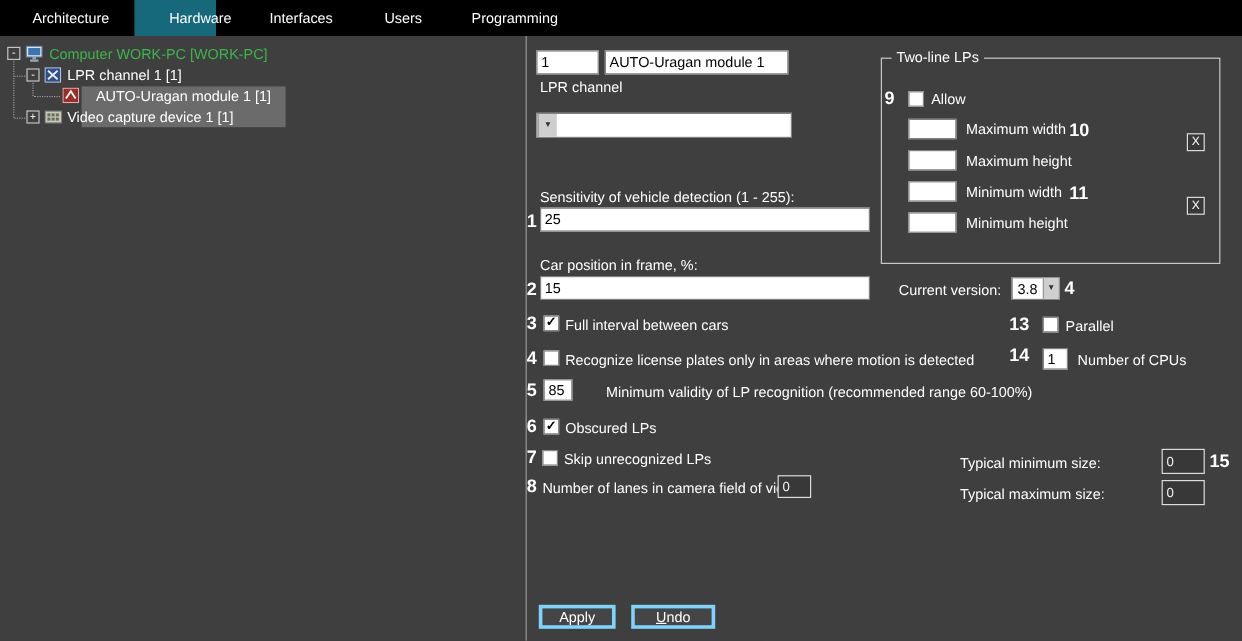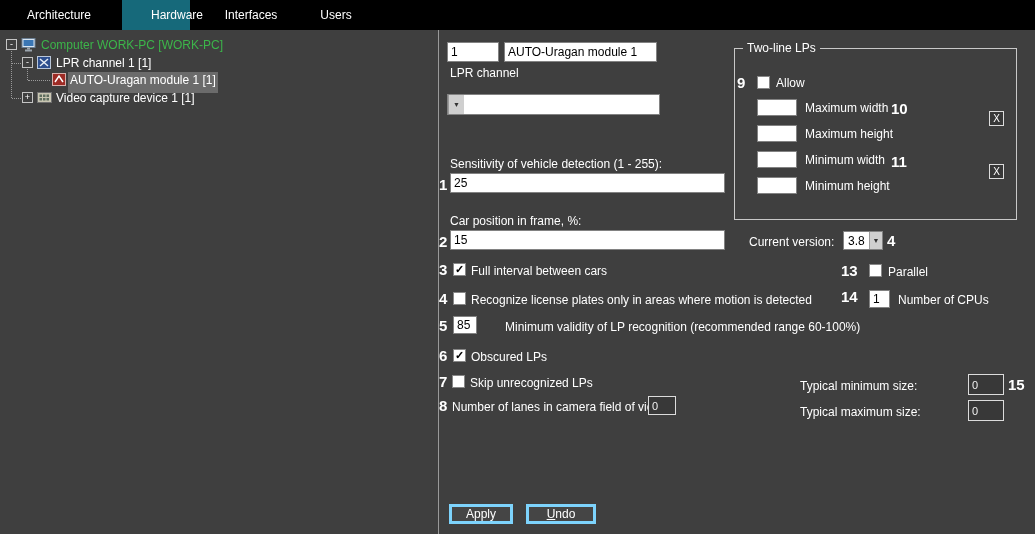--- a/index.html
+++ b/index.html
@@ -8,21 +8,21 @@
   #screen { position:absolute; left:0; top:0; width:1035px; height:534px; }
 
   .topbar { position:absolute; left:0; top:0; width:1035px; height:30px; background:#000; }
   .tab { position:absolute; top:0; height:30px; line-height:30px; text-align:center; font-size:12px; color:#fff; cursor:default; }
   .tab.active { background:#16697a; }
 
   .leftpanel { position:absolute; left:0; top:30px; width:439px; height:504px; background:#3f3f3f; border-right:1px solid #9a9a9a; }
 
   .expander { position:absolute; width:11px; height:11px; background:#3f3f3f; border:1px solid #c4c4c4; color:#fff; font-size:9px; line-height:9px; text-align:center; }
   .treelbl { position:absolute; font-size:12px; white-space:nowrap; height:15px; line-height:15px; }
-  .sel { background:#6b6b6b; padding:1px 2px; height:21px; }
+  .sel { background:#6b6b6b; padding:1px 12px; height:34px; }
   .dot-v { position:absolute; width:1px; border-left:1px dotted #9a9a9a; }
   .dot-h { position:absolute; height:1px; border-top:1px dotted #9a9a9a; }
   .icon { position:absolute; }
 
   .lbl { position:absolute; font-size:12px; color:#fff; white-space:nowrap; height:14px; line-height:14px; }
   .input { position:absolute; background:#fff; color:#000; border:1px solid #828282; font-family:"Liberation Sans",sans-serif; font-size:12px; padding:0 3px; }
   .darkfield { position:absolute; background:#383838; color:#f0f0f0; border:1px solid #dcdcdc; font-family:"Liberation Sans",sans-serif; font-size:11px; padding:0 3px; }
   .cb { position:absolute; width:13px; height:13px; background:#fff; border:1px solid #878787; color:#000; font-size:11px; line-height:11px; text-align:center; font-weight:bold; }
   .dropdown { position:absolute; background:#fff; color:#000; border:1px solid #828282; display:flex; align-items:center; font-size:12px; }
   .dd-text { padding-left:4px; flex:1; white-space:nowrap; overflow:hidden; }
@@ -33,23 +33,24 @@
   .callout { position:absolute; font-size:15px; font-weight:bold; color:#fff; white-space:nowrap; }
   .btn { position:absolute; background:#454545; border:3px solid #7dd3fc; color:#fff; font-family:"Liberation Sans",sans-serif; font-size:12px; text-align:center; cursor:default; }
 </style>
 </head>
 <body>
 
 <div id="screen">
 
   <div class="topbar">
     <div class="tab" style="left:18px; width:82px;">Architecture</div>
-    <div class="tab active" style="left:122px; width:68px;padding-left:29px;">Hardware</div>
+    <div class="tab active" style="left:112px; width:68px;padding-left:29px;">Hardware</div>
     <div class="tab" style="left:216px; width:70px;">Interfaces</div>
     <div class="tab" style="left:310px; width:52px;">Users</div>
+    <div class="tab" style="left:386px; width:86px;">Programming</div>
   </div>
 
   <div class="leftpanel"></div>
 
   <div class="dot-v" style="left:11px; top:51px; height:47px;"></div>
   <div class="dot-h" style="left:12px; top:63px; width:9px;"></div>
   <div class="dot-h" style="left:12px; top:98px; width:9px;"></div>
   <div class="dot-v" style="left:27px; top:69px; height:11px;"></div>
   <div class="dot-h" style="left:28px; top:80px; width:22px;"></div>
 

